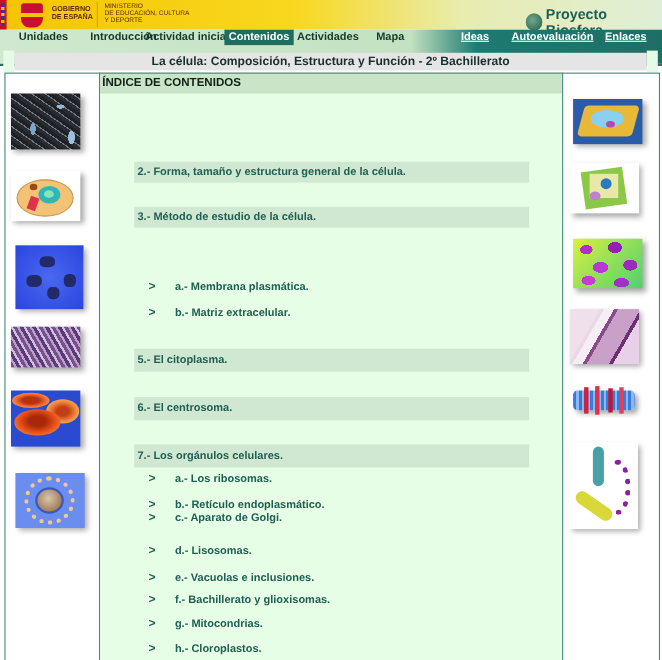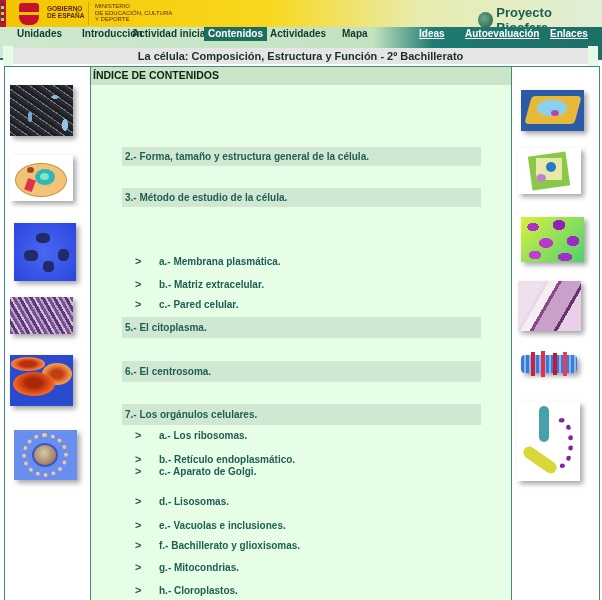--- a/index.html
+++ b/index.html
@@ -117,21 +117,20 @@
 </div>
 
 <div class="content">
   <div class="content-head">ÍNDICE DE CONTENIDOS</div>
 
   <div class="sec" style="top:81px">2.- Forma, tamaño y estructura general de la célula.</div>
   <div class="sec" style="top:122px">3.- Método de estudio de la célula.</div>
 
   <div class="sub" style="top:188px"><span class="chev">&gt;</span><span>a.- Membrana plasmática.</span></div>
   <div class="sub" style="top:211px"><span class="chev">&gt;</span><span>b.- Matriz extracelular.</span></div>
-  <div class="sub" style="top:231px"><span class="chev">&gt;</span><span>c.- Pared celular.</span></div>
 
   <div class="sec" style="top:251px;height:21px;line-height:21px">5.- El citoplasma.</div>
   <div class="sec" style="top:295px;height:21px;line-height:21px">6.- El centrosoma.</div>
   <div class="sec" style="top:338px;height:21px;line-height:21px">7.- Los orgánulos celulares.</div>
 
   <div class="sub" style="top:362px"><span class="chev">&gt;</span><span>a.- Los ribosomas.</span></div>
   <div class="sub" style="top:386px"><span class="chev">&gt;</span><span>b.- Retículo endoplasmático.</span></div>
   <div class="sub" style="top:398px"><span class="chev">&gt;</span><span>c.- Aparato de Golgi.</span></div>
   <div class="sub" style="top:428px"><span class="chev">&gt;</span><span>d.- Lisosomas.</span></div>
   <div class="sub" style="top:452px"><span class="chev">&gt;</span><span>e.- Vacuolas e inclusiones.</span></div>

